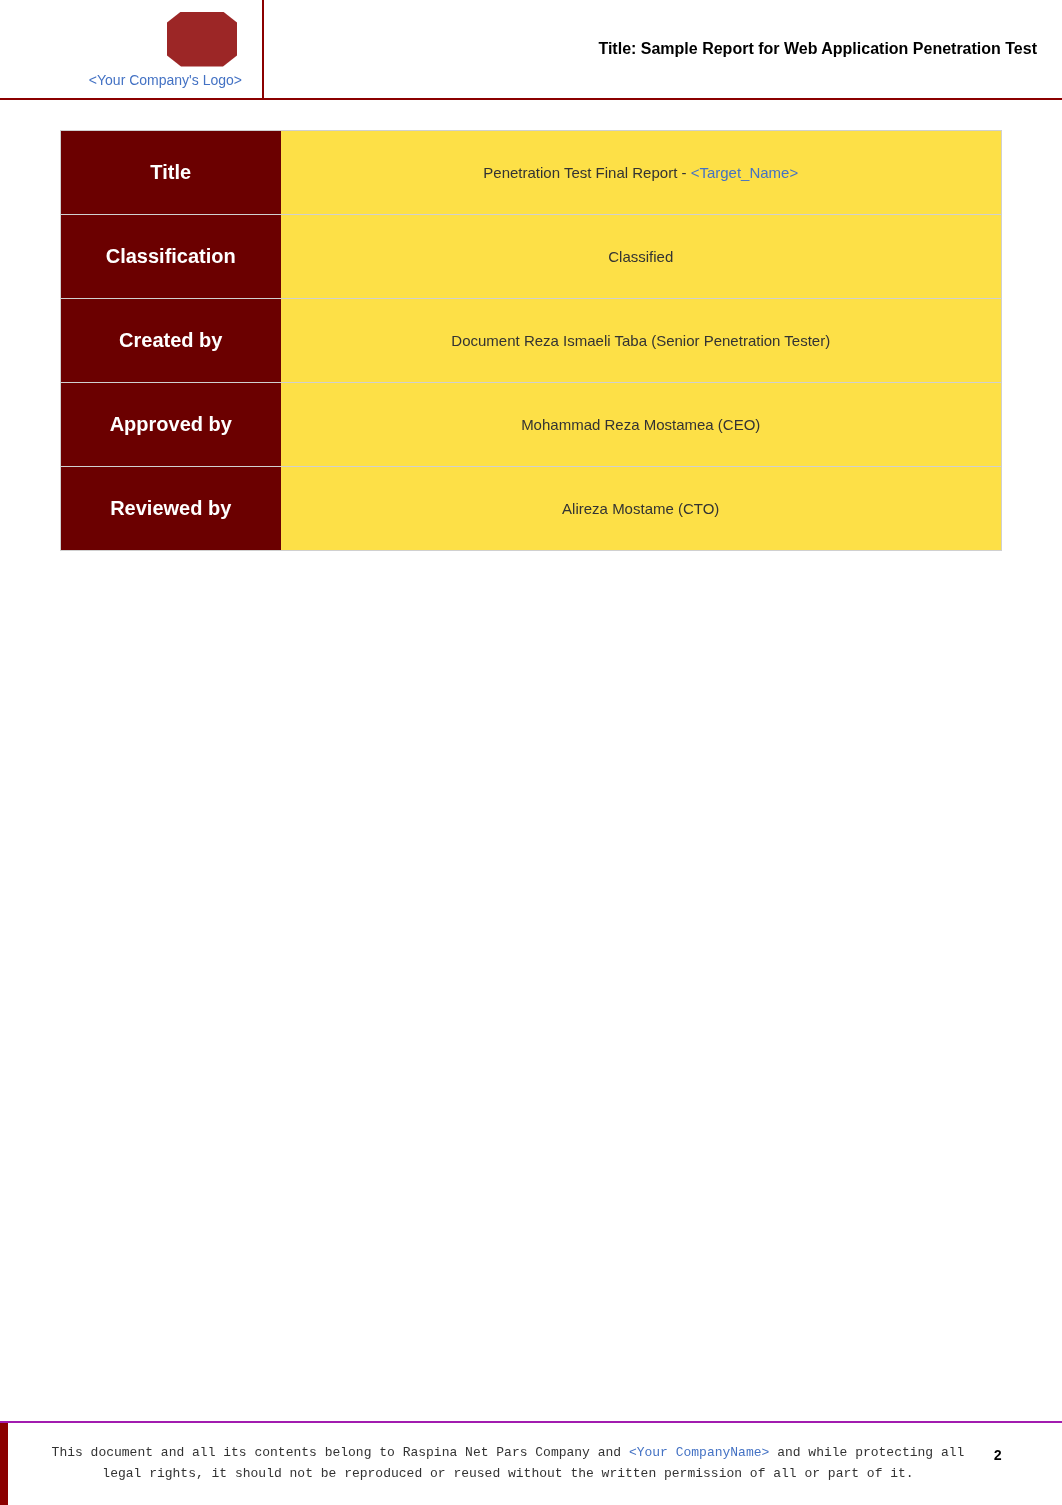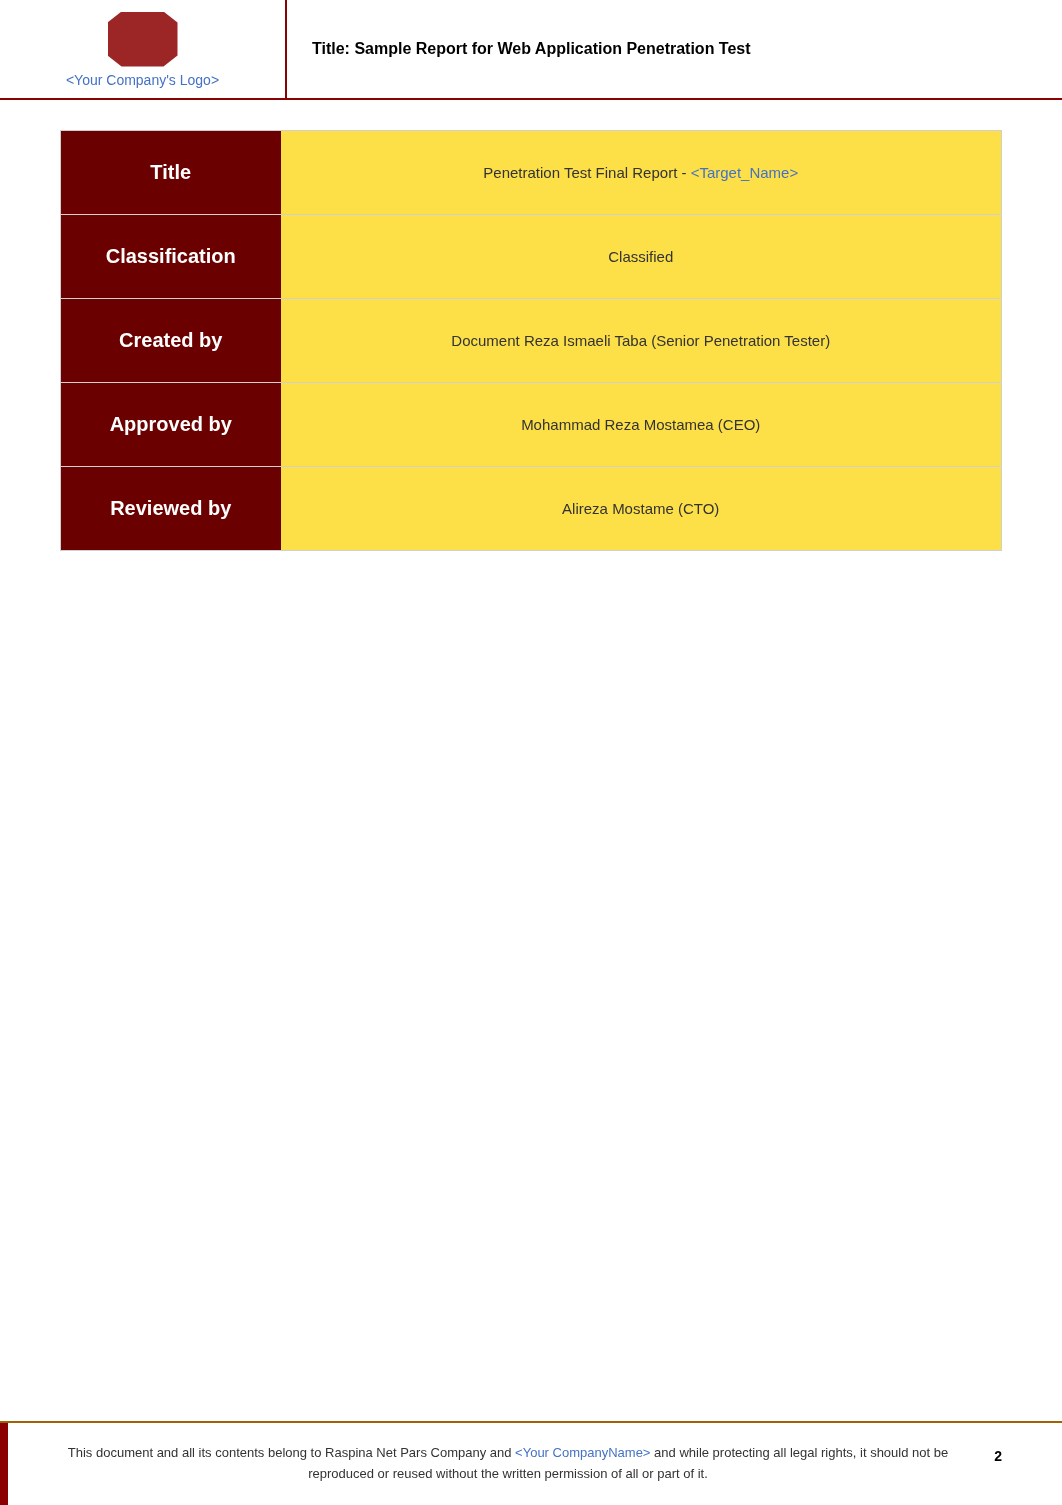--- a/index.html
+++ b/index.html
@@ -18,24 +18,24 @@
 
     
     .header {
       display: flex;
       align-items: stretch;
       border-bottom: 2px solid #8b0000;
       height: 100px;
     }
 
     .header-logo-section {
-      width: 287px;
+      width: 264px;
       display: flex;
       flex-direction: column;
-      align-items: center;
+      align-items: flex-end;
       justify-content: center;
       padding: 10px 20px;
       border-right: 2px solid #8b0000;
     }
 
     .logo-placeholder {
       width: 80px;
       height: 60px;
       position: relative;
       display: flex;
@@ -55,20 +55,21 @@
       color: #4472C4;
       font-size: 14px;
       text-align: center;
       margin-top: 4px;
     }
 
     .header-title-section {
       flex: 1;
       display: flex;
       align-items: center;
+      justify-content: flex-end;
       padding: 15px 25px;
     }
 
     .header-title-text {
       font-weight: bold;
       font-size: 16px;
       color: #000000;
       text-align: right;
     }
 
@@ -125,24 +126,25 @@
       color: #4472C4;
     }
 
     
     .footer {
       position: absolute;
       bottom: 0;
       left: 0;
       right: 0;
       padding: 20px 60px 20px 44px;
-      border-top: 2px solid #a16207;
+      border-top: 2px solid #a21caf;
       display: flex;
       align-items: flex-start;
       justify-content: space-between;
+      font-family: Liberation Mono, monospace;
     }
 
     .footer-text {
       font-size: 13px;
       color: #333333;
       text-align: center;
       flex: 1;
       line-height: 1.6;
     }
 

